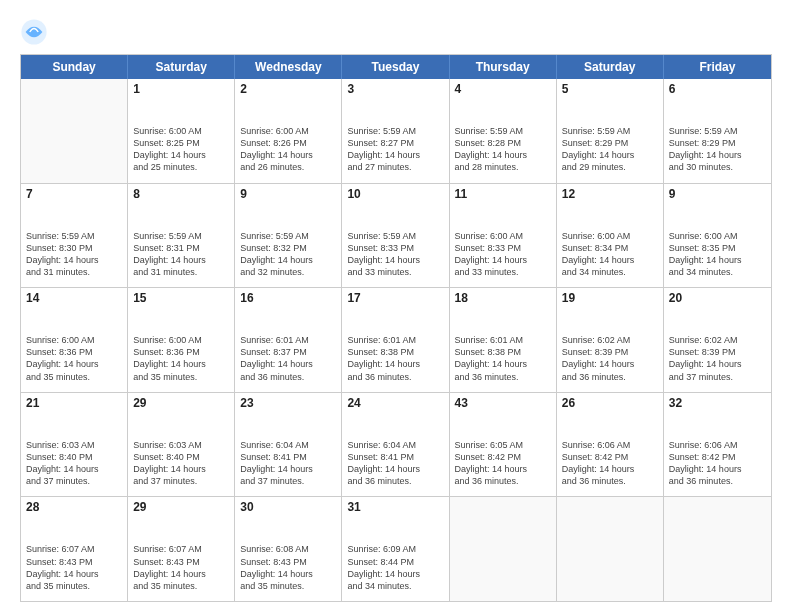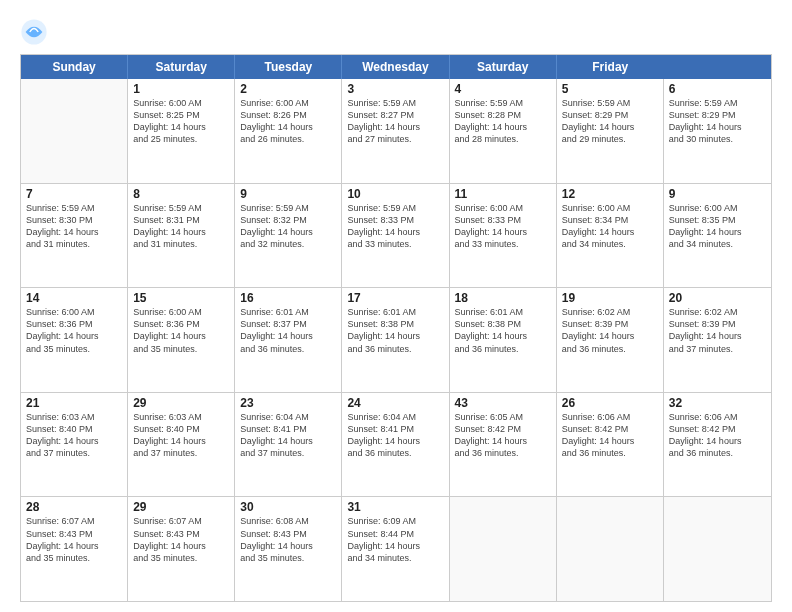--- a/index.html
+++ b/index.html
@@ -98,20 +98,21 @@
     .day-num {
       font-size: 12px;
       font-weight: bold;
       color: #222;
       margin-bottom: 1px;
     }
     .cell-info {
       font-size: 9px;
       color: #444;
       line-height: 1.35;
+      margin-top: 28px;
     }
   </style>
 </head>
 <body>
 
 <div class="page">
   <div class="header">
     <div class="logo">
       <svg class="logo-icon" viewBox="0 0 40 40">
         <circle cx="20" cy="20" r="18" fill="#3399ff" opacity="0.15"></circle>
@@ -126,22 +127,23 @@
     <div class="title-section">
       <div class="month-title"></div>
       <div class="subtitle"></div>
     </div>
   </div>
 
   <div class="calendar">
     <div class="cal-header">
     <div class="cal-header-cell">Sunday</div>
         <div class="cal-header-cell">Saturday</div>
+        <div class="cal-header-cell">Wednesday</div>
         <div class="cal-header-cell">Tuesday</div>
-        <div class="cal-header-cell">Wednesday</div>
+        <div class="cal-header-cell">Thursday</div>
         <div class="cal-header-cell">Saturday</div>
         <div class="cal-header-cell">Friday</div>
       </div>
     <div class="cal-body">
     <div class="cal-row">
           <div class="cal-cell empty"></div>
           <div class="cal-cell">
             <div class="day-num">1</div>
             <div class="cell-info" style="white-space: pre-line;">Sunrise: 6:00 AM
 Sunset: 8:25 PM

